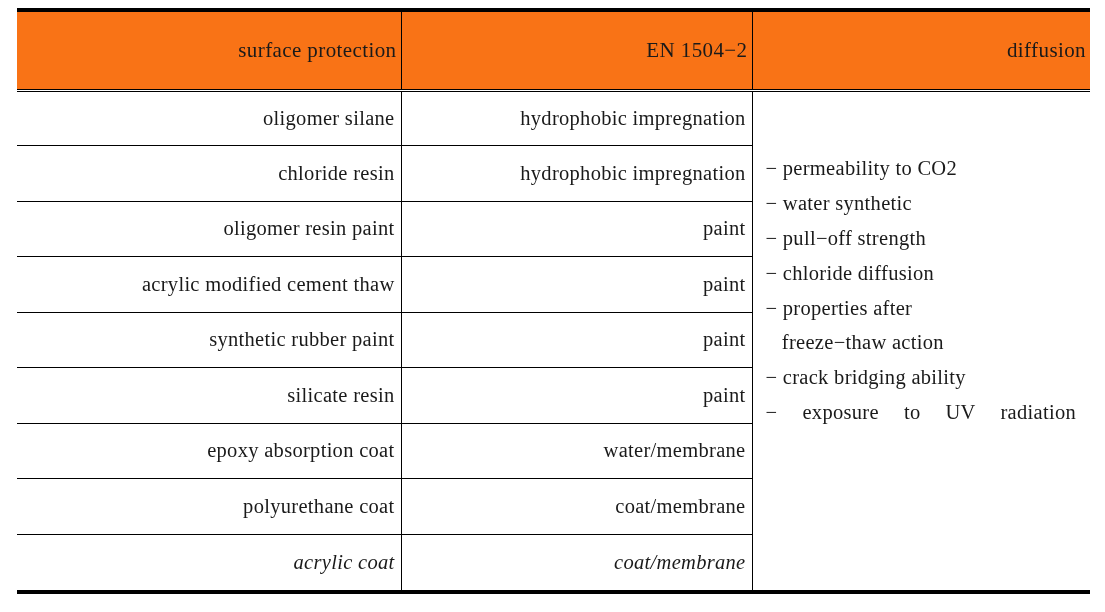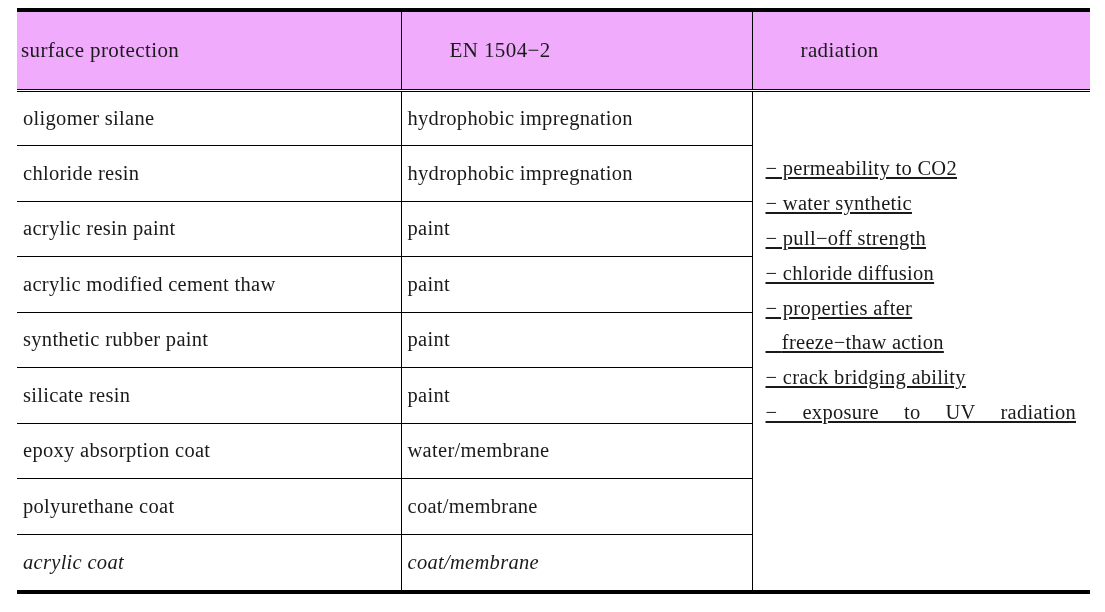--- a/index.html
+++ b/index.html
@@ -38,41 +38,41 @@
     border-collapse: collapse;
     table-layout: fixed;
   }
 
   table.spec-table col.c1 { width: 384px; }
   table.spec-table col.c2 { width: 351px; }
   table.spec-table col.c3 { width: 338px; }
 
   
   thead tr.header-row th {
-    background: #f0abfc;
+    background: #f97316;
     height: 78px;
     font-weight: normal;
     font-size: 21px;
-    text-align: left;
+    text-align: right;
     vertical-align: middle;
     padding: 0 4px;
     letter-spacing: 0.4px;
     border-bottom: 3px double #000000;
     box-sizing: border-box;
   }
   thead tr.header-row th.col-sep {
     border-left: 1.2px solid #000000;
     padding-left: 48px;
   }
 
   
   tbody td {
     height: 55.5px;
     font-size: 20.5px;
-    text-align: left;
+    text-align: right;
     vertical-align: middle;
     padding: 0 6px;
     letter-spacing: 0.3px;
     border-bottom: 1.2px solid #000000;
     box-sizing: border-box;
     background: #ffffff;
   }
   tbody tr:last-child td { border-bottom: none; font-style: italic; }
   tbody td.col-sep { border-left: 1.2px solid #000000; }
 
@@ -87,21 +87,20 @@
   }
   .props-inner {
     padding: 60px 14px 0 13px;
   }
   ul.props-list {
     list-style: none;
     margin: 0;
     padding: 0;
     font-size: 20.5px;
     line-height: 1.62;
-    text-decoration: underline;
   }
   ul.props-list li {
     margin: 0 0 2px 0;
     padding: 0;
     letter-spacing: 0.3px;
     white-space: pre-wrap;
   }
   ul.props-list li.wrap-item {
     text-align: justify;
     text-justify: inter-word;
@@ -120,21 +119,21 @@
     <table class="spec-table">
       <colgroup>
         <col class="c1">
           <col class="c2">
           <col class="c3">
       </colgroup>
       <thead>
         <tr class="header-row">
           <th>surface protection</th>
           <th class="col-sep">EN 1504−2</th>
-          <th class="col-sep">radiation</th>
+          <th class="col-sep">diffusion</th>
         </tr>
       </thead>
       <tbody>
         <tr>
           <td>oligomer silane</td>
           <td class="col-sep">hydrophobic impregnation</td>
           <td class="properties-cell" rowspan="9">
             <div class="props-inner">
               <ul class="props-list">
                 <li>− permeability to CO2</li>
@@ -147,21 +146,21 @@
                 <li class="wrap-item">− exposure to UV radiation</li>
               </ul>
             </div>
           </td>
         </tr>
         <tr>
           <td>chloride resin</td>
           <td class="col-sep">hydrophobic impregnation</td>
         </tr>
         <tr>
-          <td>acrylic resin paint</td>
+          <td>oligomer resin paint</td>
           <td class="col-sep">paint</td>
         </tr>
         <tr>
           <td>acrylic modified cement thaw</td>
           <td class="col-sep">paint</td>
         </tr>
         <tr>
           <td>synthetic rubber paint</td>
           <td class="col-sep">paint</td>
         </tr>

